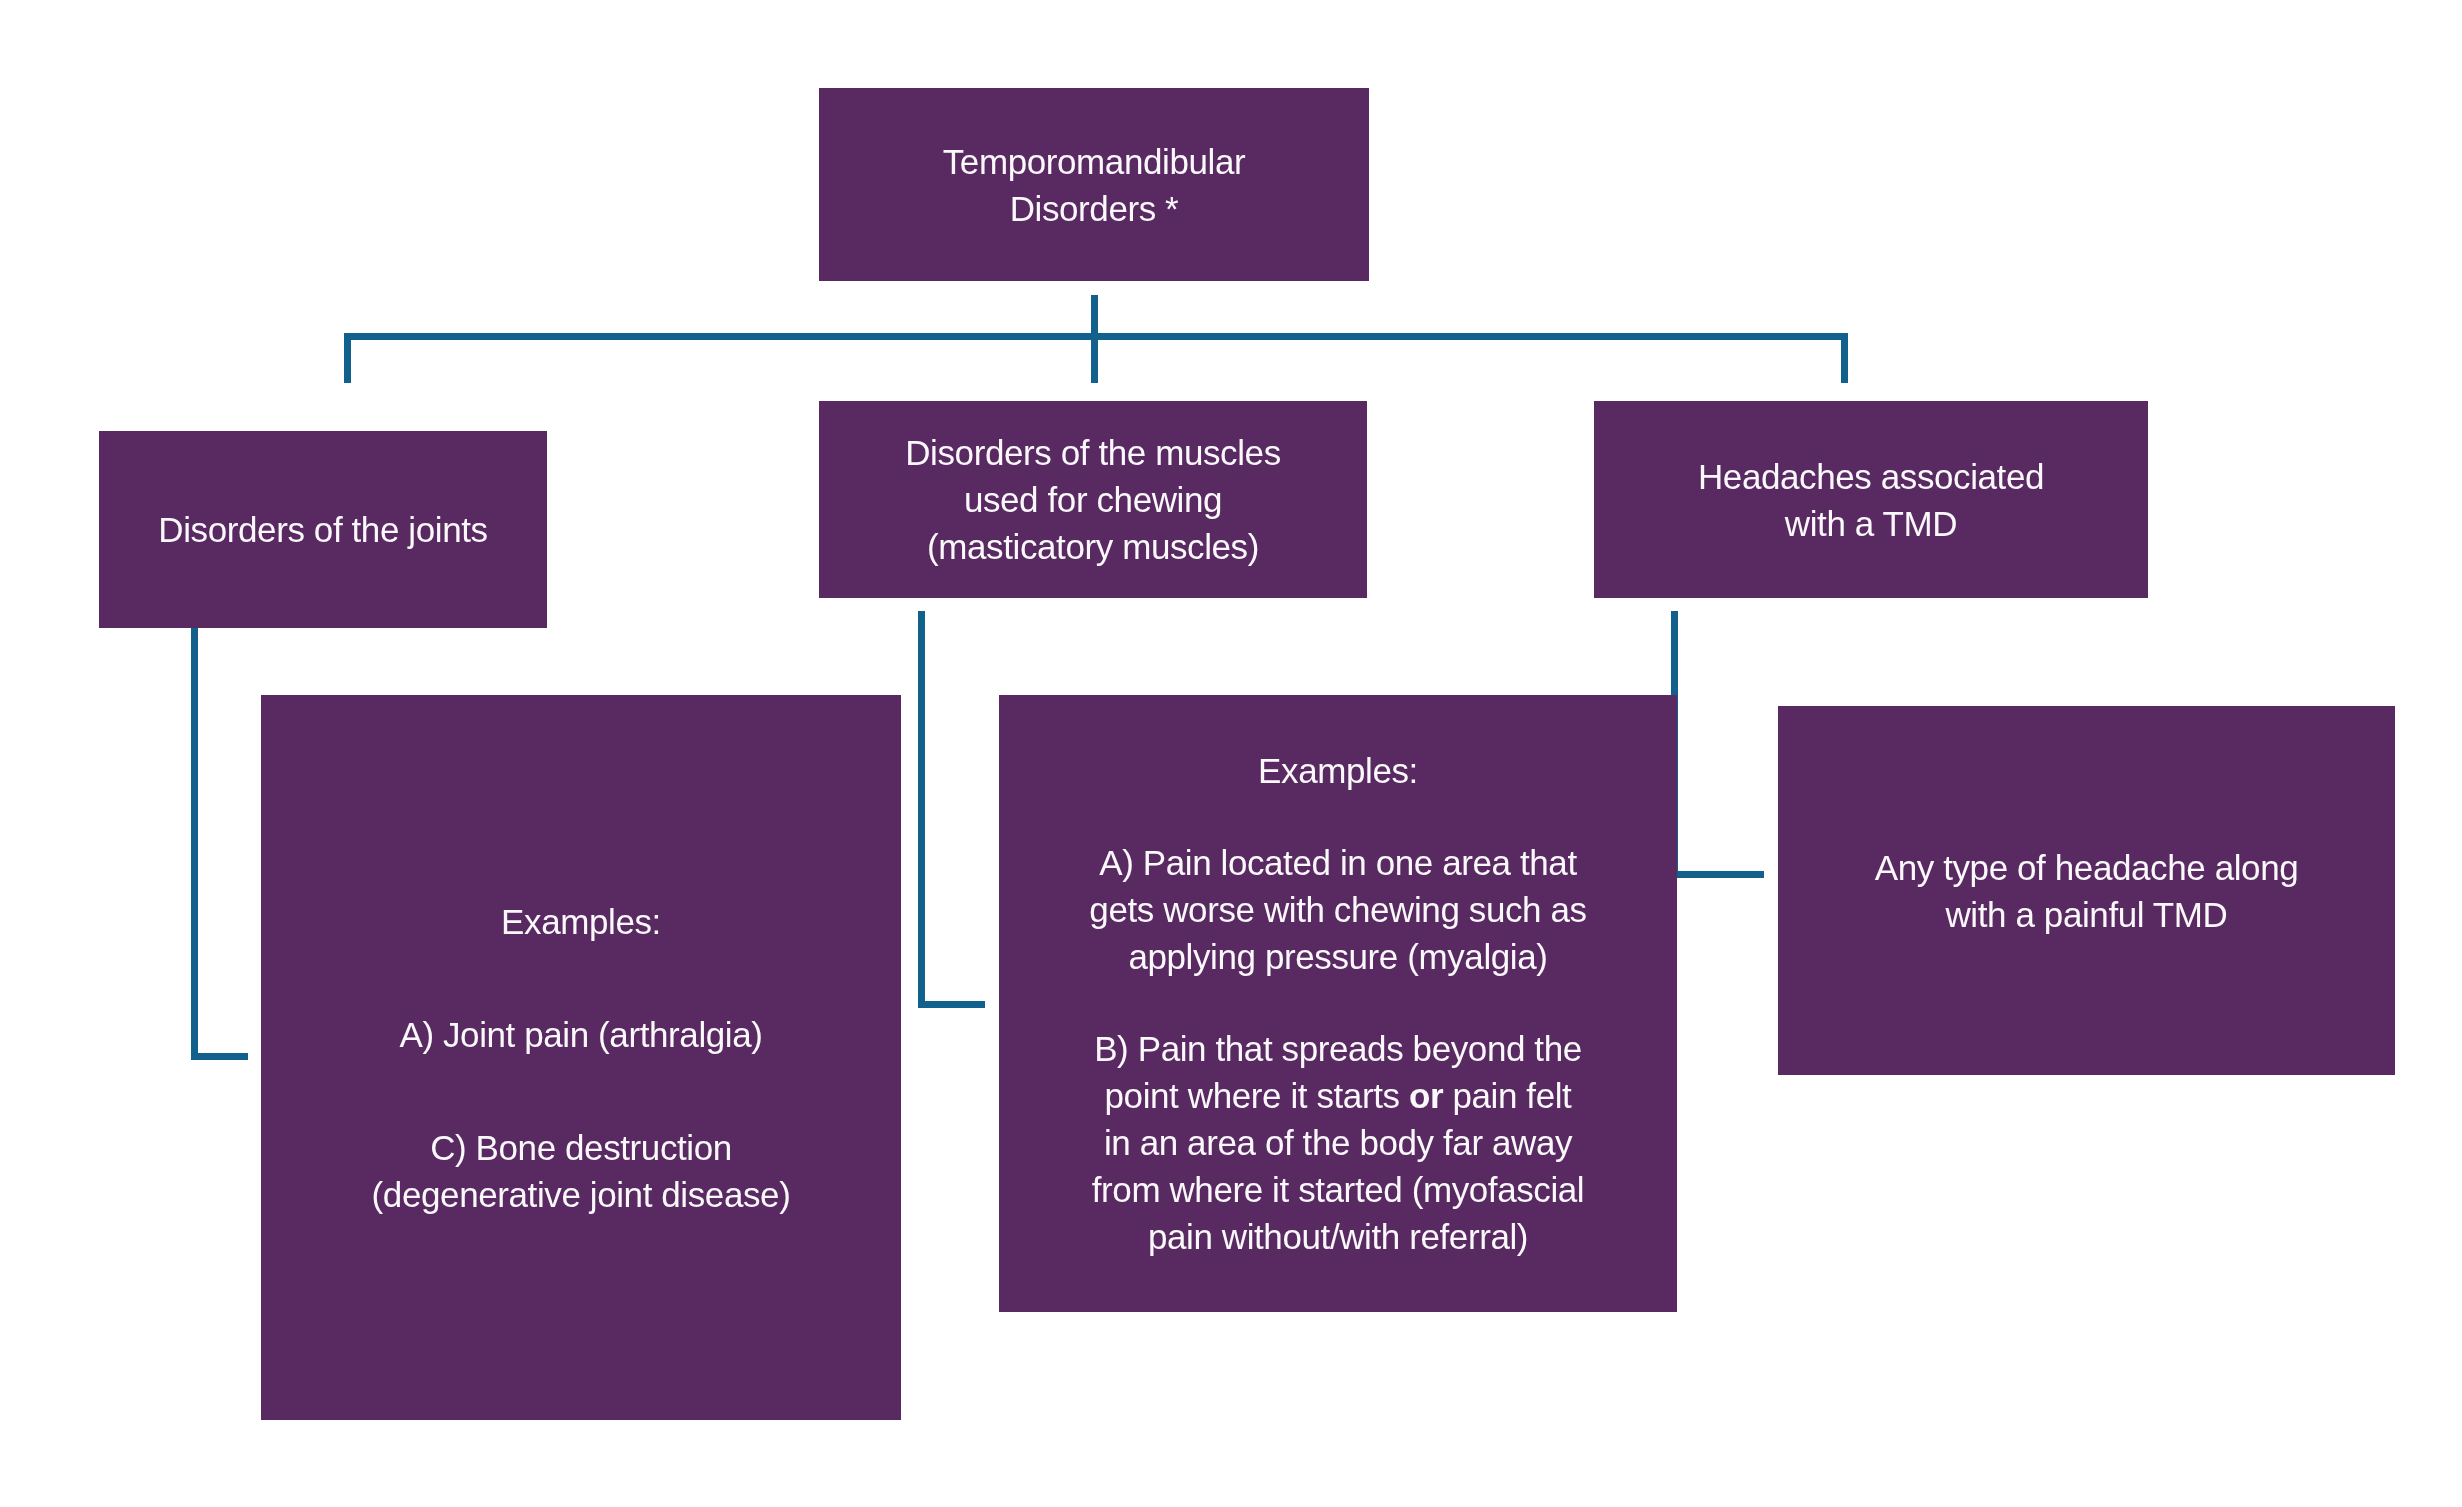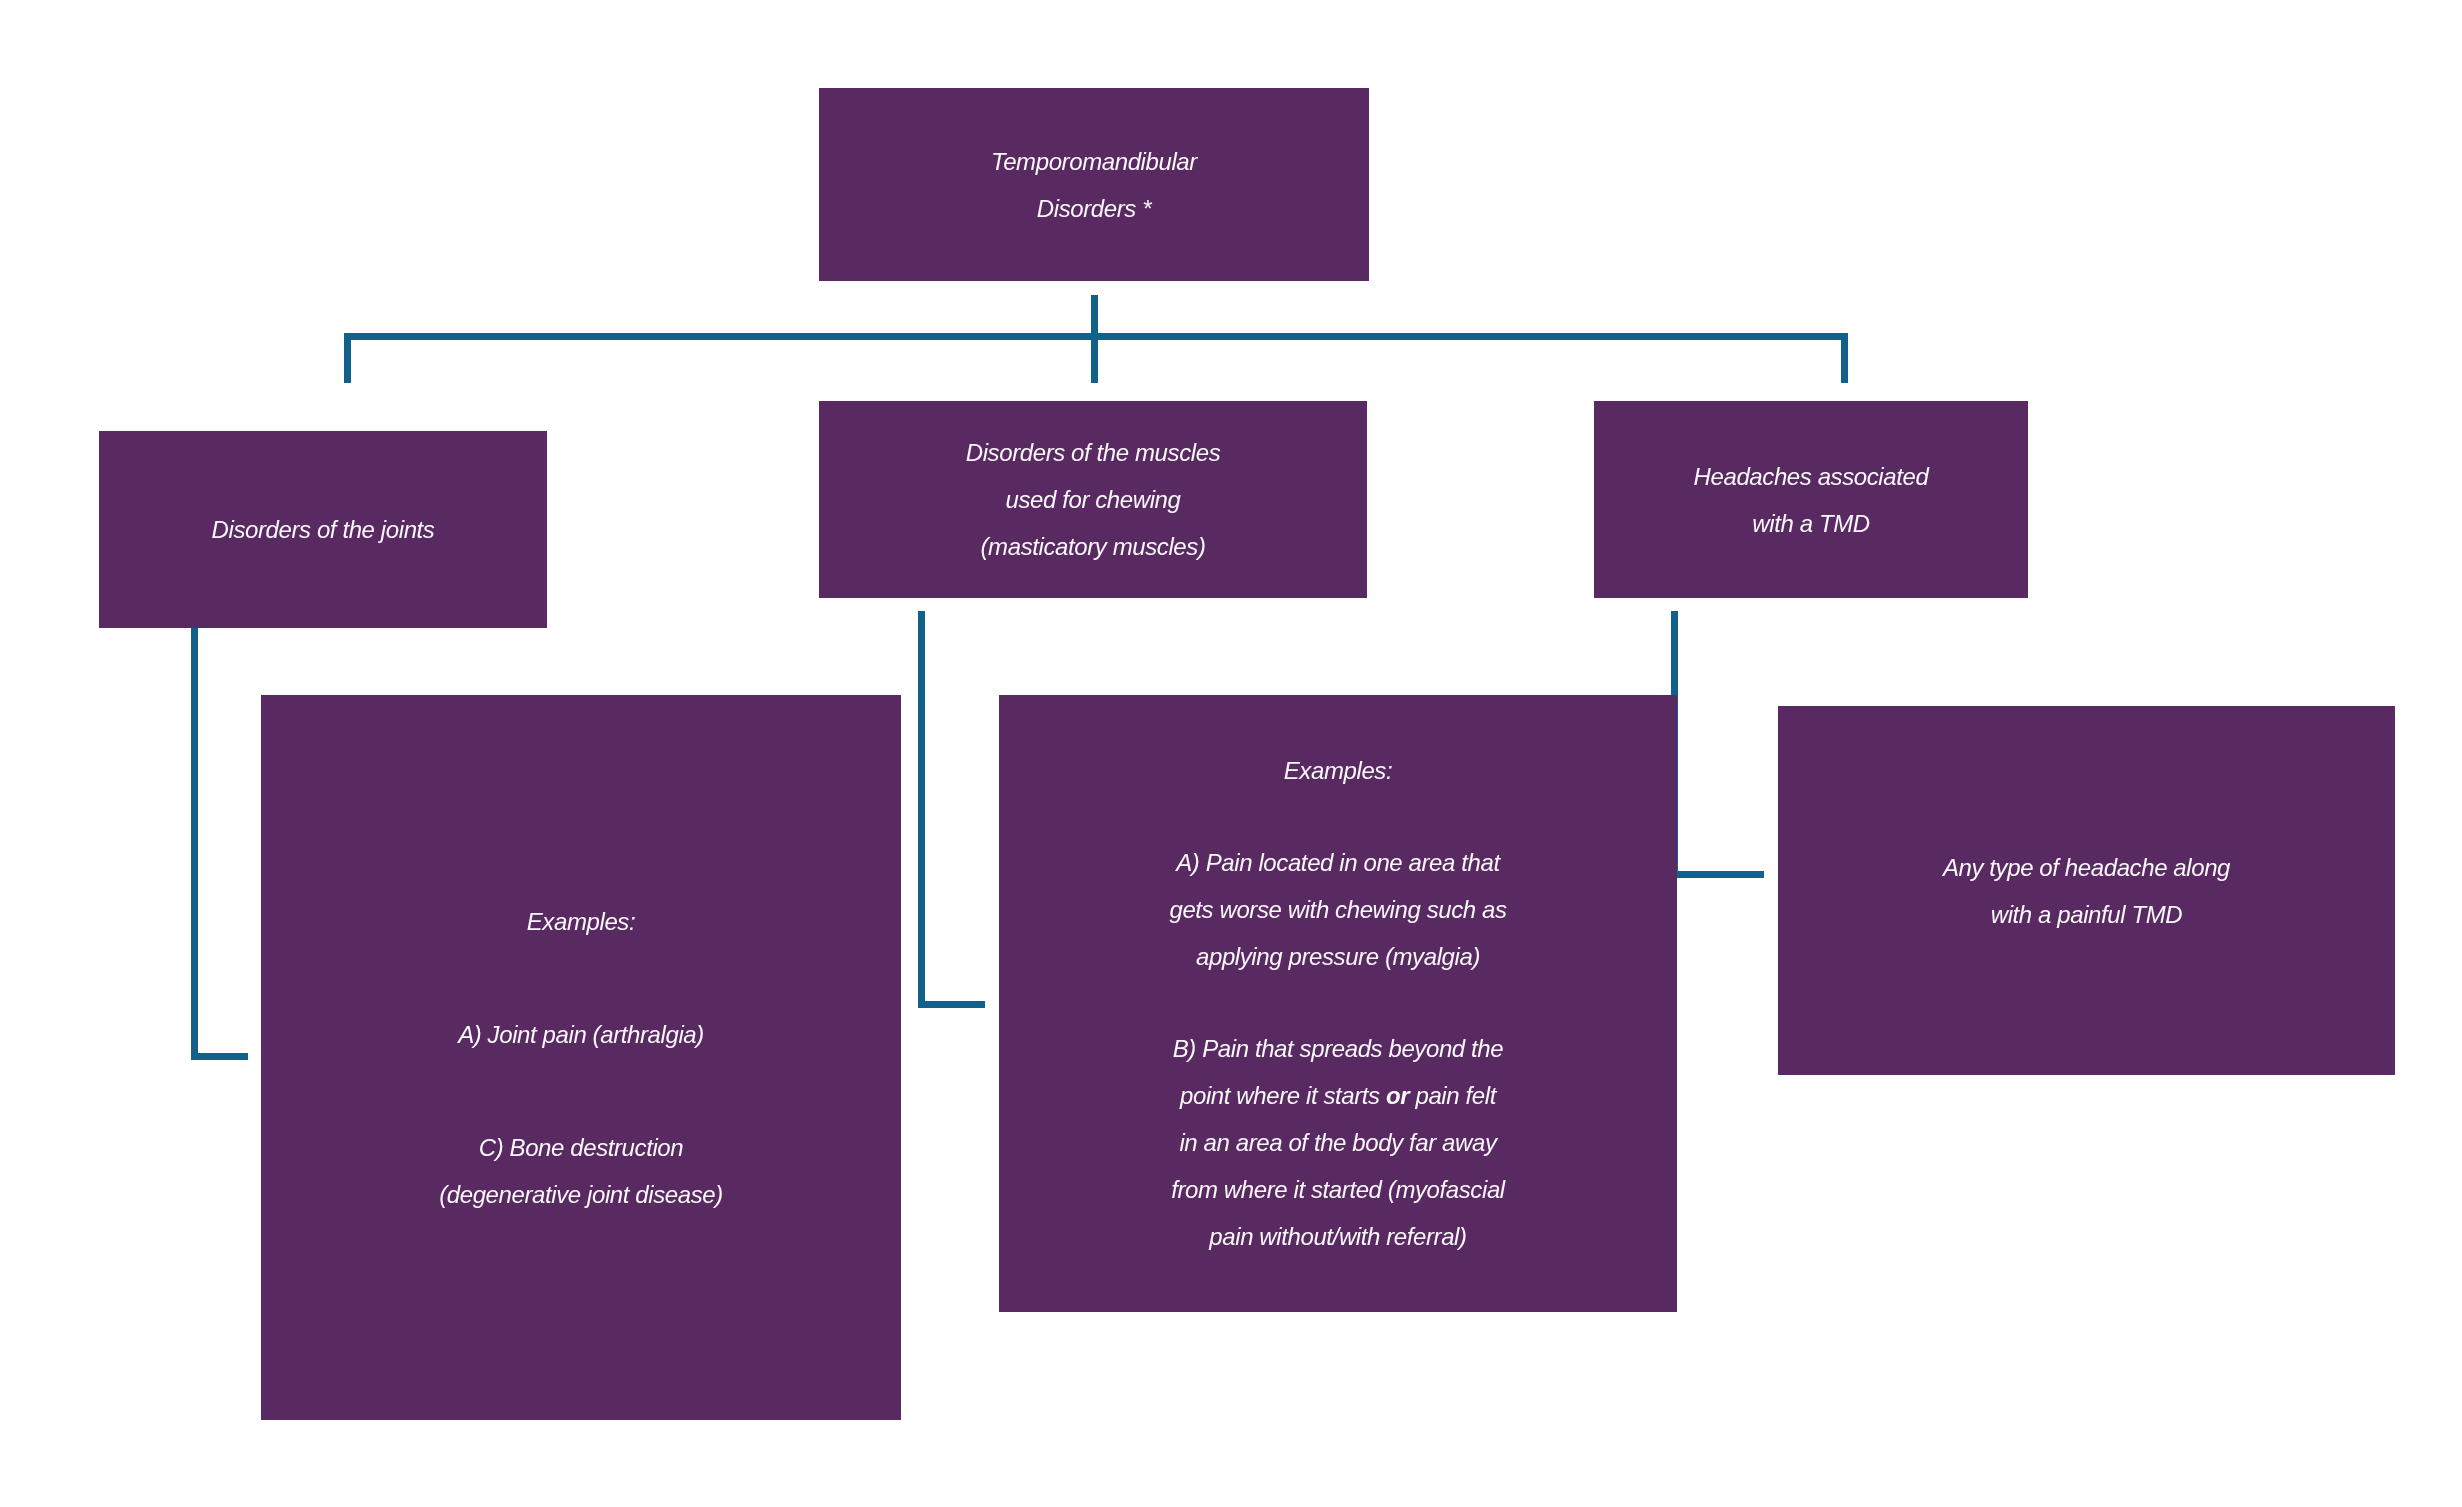--- a/index.html
+++ b/index.html
@@ -23,38 +23,37 @@
   }
   .node{
     position:absolute;
     background:var(--purple);
     color:var(--text);
     display:flex;
     flex-direction:column;
     align-items:center;
     justify-content:center;
     text-align:center;
-    font-size:24px;
+    font-size:35px;
     line-height:47px;
     letter-spacing:-0.4px;
     white-space:pre-line;
     box-sizing:border-box;
-    font-style:italic;
   }
   .node .txt{white-space:pre-line;}
   .connector{
     position:absolute;
     background:var(--teal);
   }
   
   #root-box{left:819px;top:88px;width:550px;height:193px;}
   
   #box-joints{left:99px;top:389px;width:448px;height:197px;margin-top:42px;}
   #box-muscles{left:819px;top:401px;width:548px;height:197px;}
-  #box-headaches{left:1594px;top:401px;width:434px;height:197px;}
+  #box-headaches{left:1594px;top:401px;width:554px;height:197px;}
   
   #box-ex-joints{left:261px;top:695px;width:640px;height:725px;gap:66px;padding:30px 30px;}
   #box-ex-muscles{left:999px;top:695px;width:678px;height:617px;gap:45px;padding:22.4px 22.4px;}
   #box-ex-headache{left:1778px;top:706px;width:617px;height:369px;padding:15px 40px;}
   
   #conn-root-stub{left:1091px;top:295px;width:6.7px;height:88px;}
   #conn-hline{left:344px;top:333px;width:1504px;height:6.7px;}
   #conn-drop-left{left:344px;top:333px;width:6.7px;height:50px;}
   #conn-drop-right{left:1841px;top:333px;width:6.7px;height:50px;}
   #conn-joints-vert{left:191px;top:611px;width:6.7px;height:449px;}

